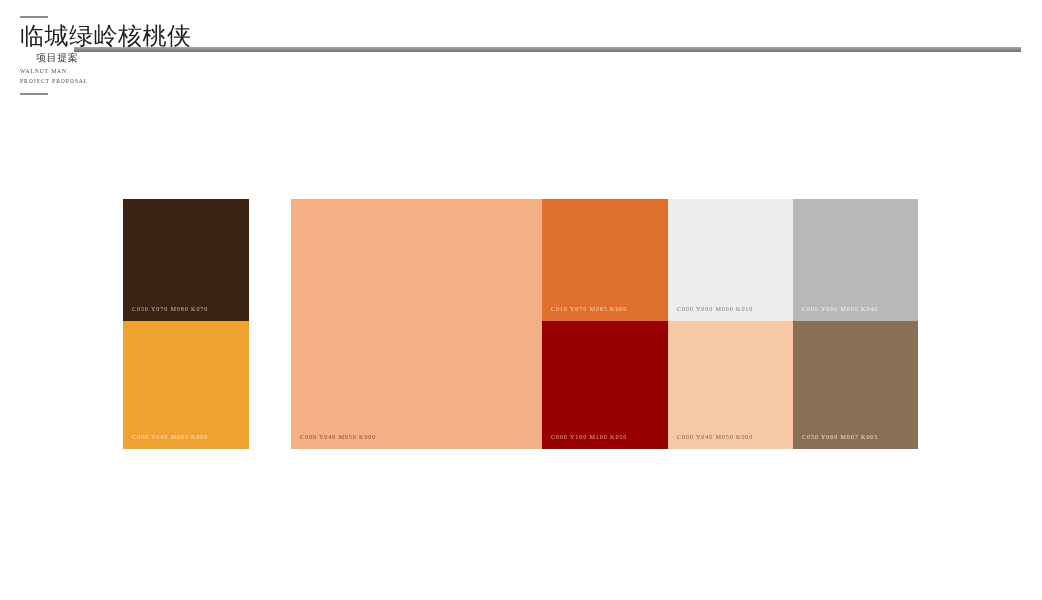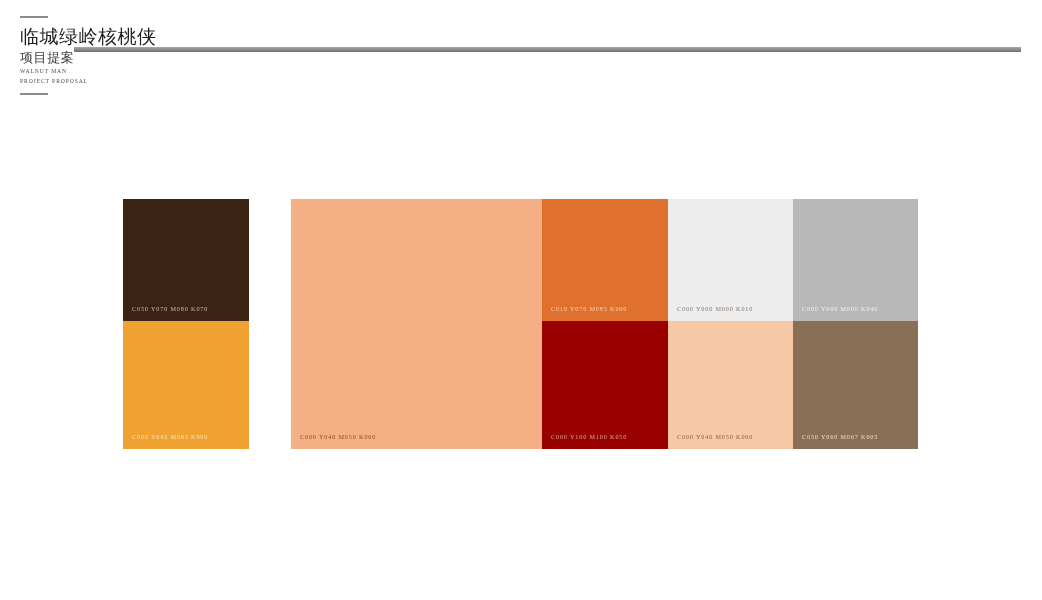--- a/index.html
+++ b/index.html
@@ -28,35 +28,36 @@
     width: 28px;
     height: 2px;
     background: #8c8c8c;
     margin: 0;
   }
   .rule-short.top { margin-bottom: 7px; }
   .rule-short.bottom { margin-top: 8px; background: #8c8c8c; }
 
   .title-cn {
     font-family: "DejaVu Serif", "Liberation Serif", serif;
-    font-size: 19px;
+    font-size: 24px;
     line-height: 23px;
     letter-spacing: 0.5px;
     color: #1d1d1d;
     font-weight: 400;
     white-space: nowrap;
   }
   .subtitle-cn {
     font-family: Liberation Serif, serif;
-    font-size: 13px;
+    font-size: 10px;
     line-height: 13px;
     letter-spacing: 0.6px;
     color: #3a3a3a;
     margin-top: 3px;
     white-space: nowrap;
+    margin-left: 16px;
   }
   .title-en {
     font-family: "Liberation Serif", "DejaVu Serif", serif;
     font-size: 5.6px;
     line-height: 8.5px;
     letter-spacing: 0.9px;
     color: #4a4a4a;
     margin-top: 3px;
     white-space: nowrap;
   }

